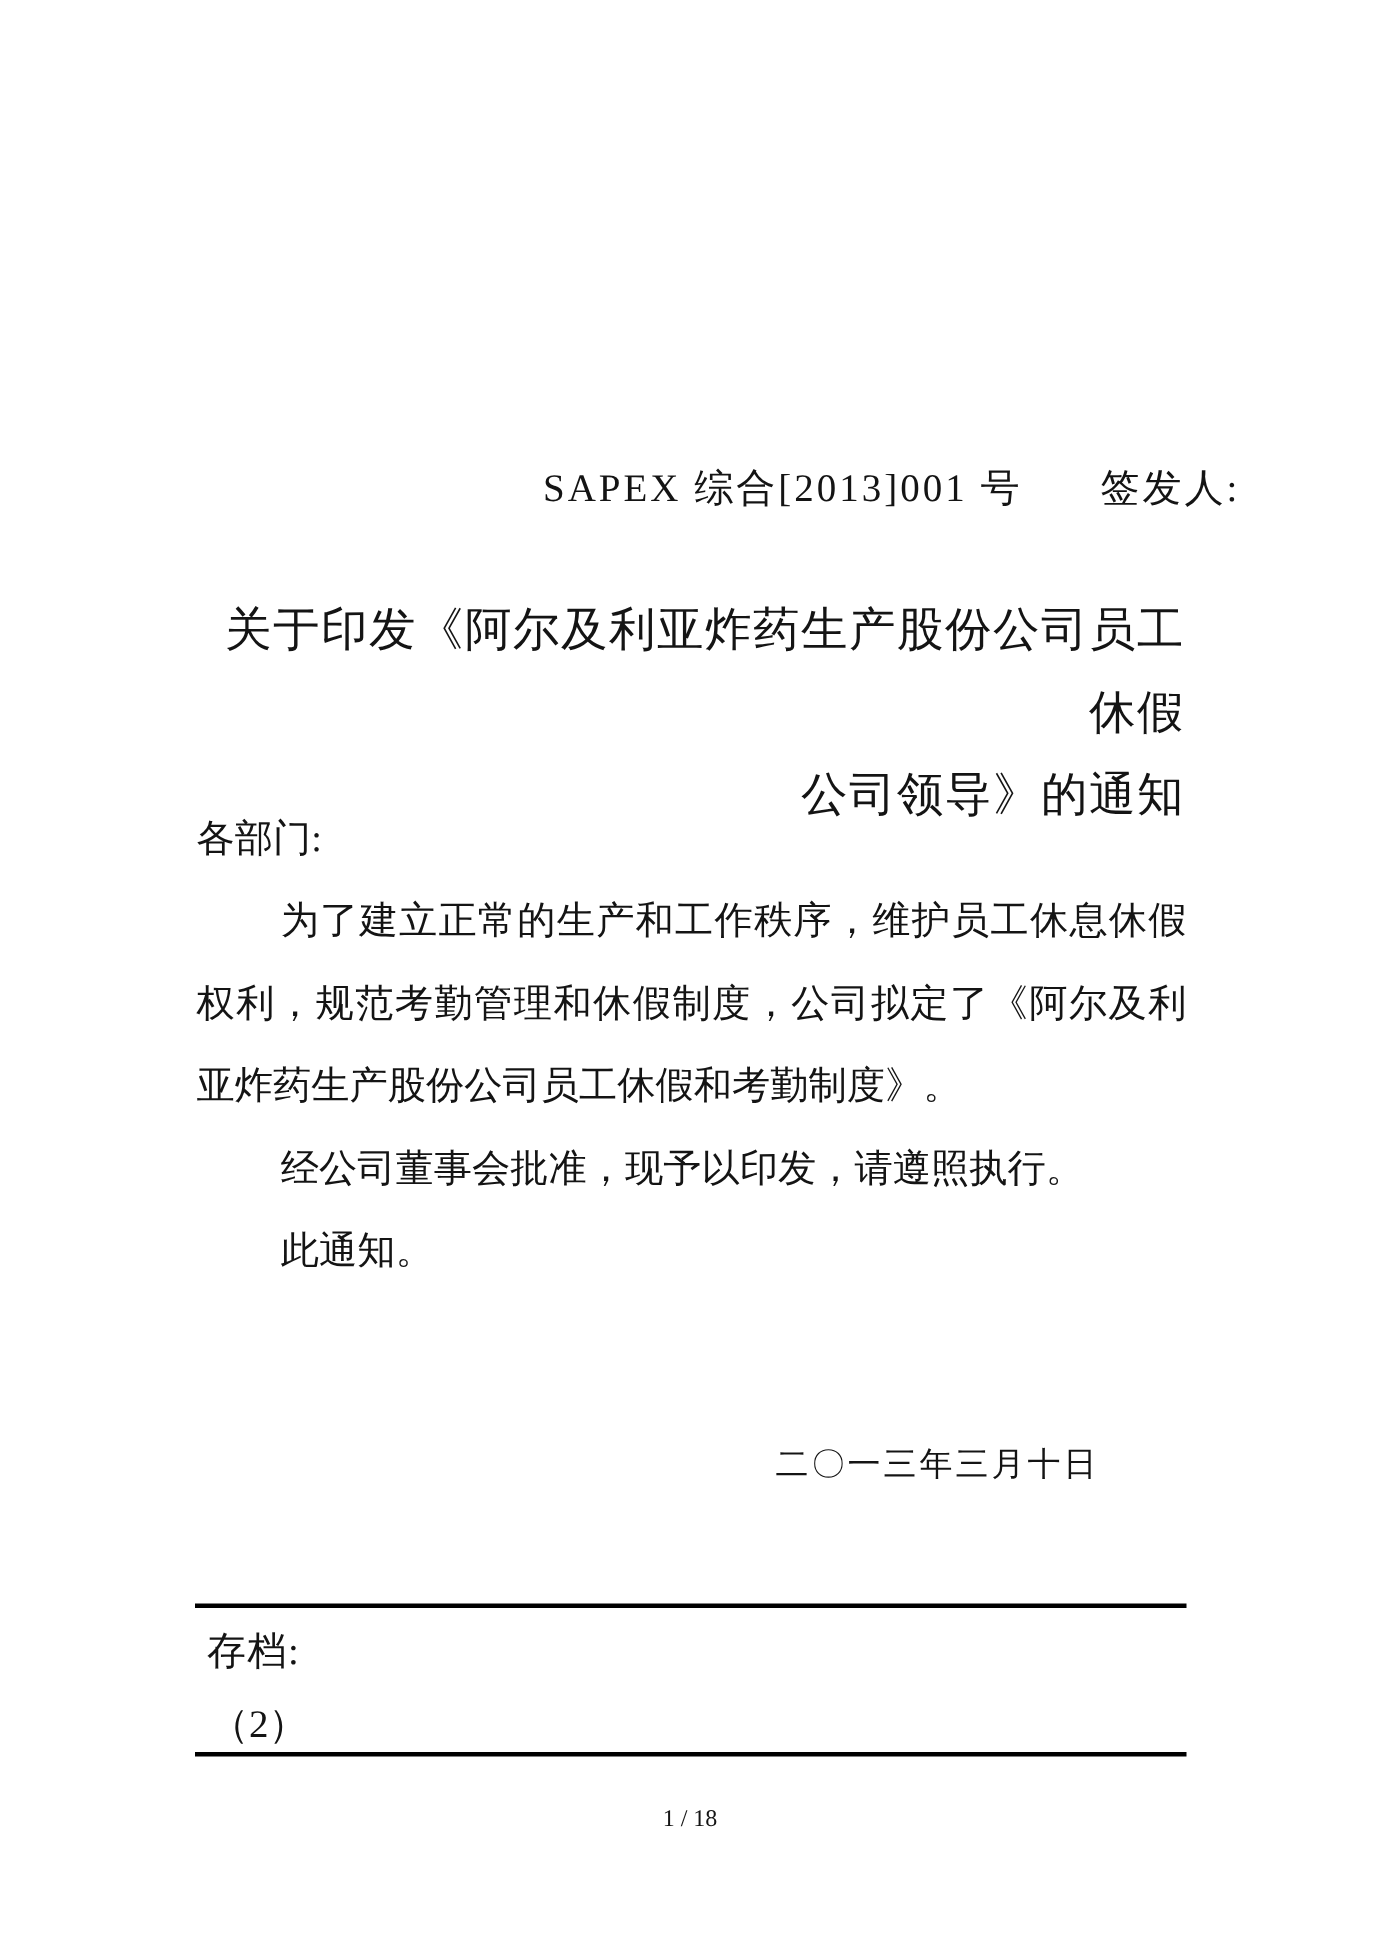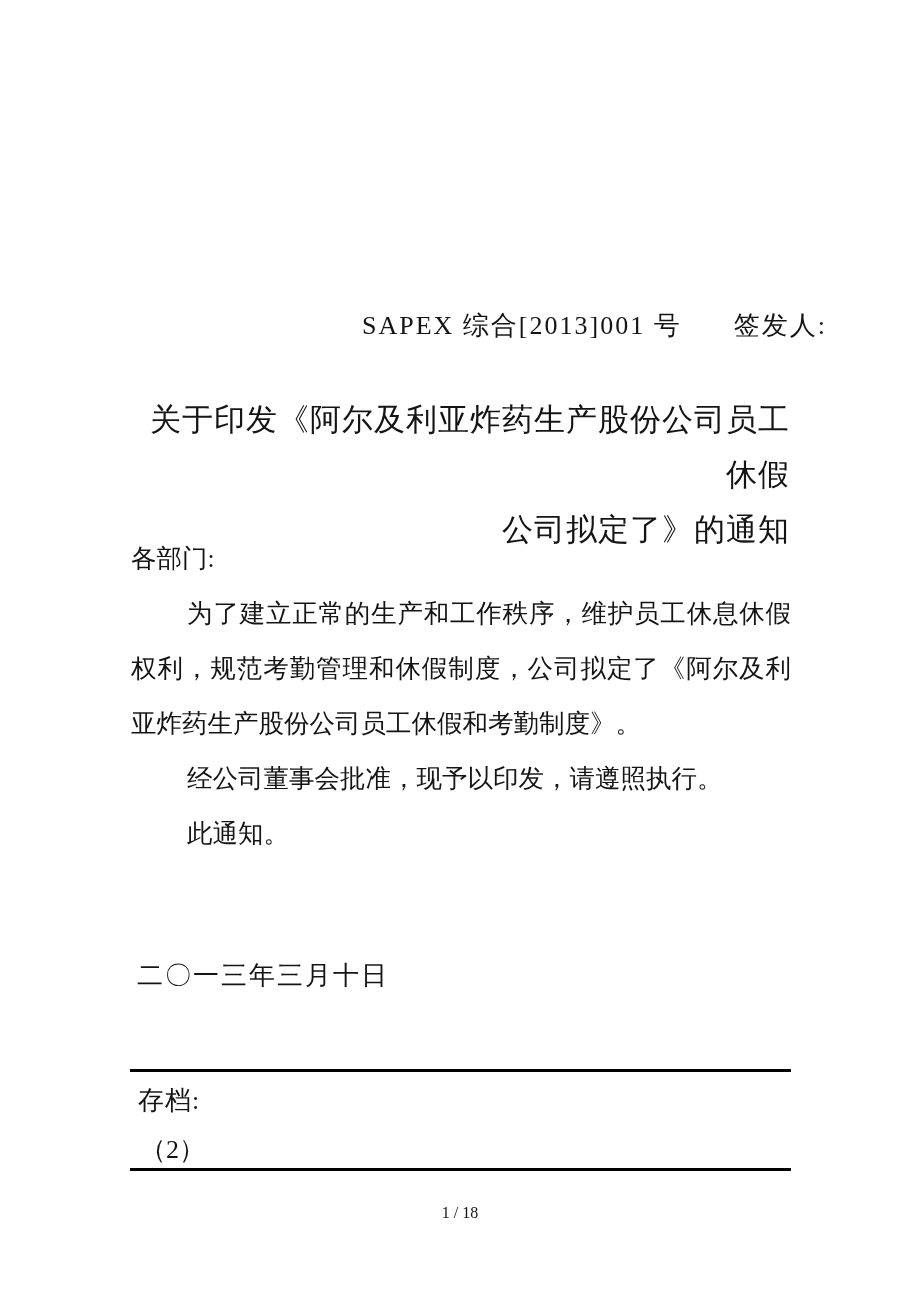--- a/index.html
+++ b/index.html
@@ -52,23 +52,24 @@
     margin: 0;
     text-align: justify;
   }
   .para {
     text-indent: 2.2em;
     word-break: break-all;
   }
   .date-line {
     position: absolute;
     top: 956px;
-    left: 137px;
+    left: 113px;
     width: 620px;
-    font-size: 26px;
+    text-align: right;
+    font-size: 22px;
     line-height: 40px;
     letter-spacing: 2px;
   }
   .rule {
     position: absolute;
     left: 130px;
     width: 661px;
     height: 3px;
     background: #000000;
   }
@@ -107,21 +108,21 @@
 
 <div class="page">
 
   <div class="ref-line">
     <span>SAPEX 综合[2013]001 号</span>
     <span>签发人:</span>
   </div>
 
   <h1 class="title">
     <span class="title-line">关于印发《阿尔及利亚炸药生产股份公司员工休假</span>
-    <span class="title-line">公司拟定了》的通知</span>
+    <span class="title-line">公司领导》的通知</span>
   </h1>
 
   <div class="body-block">
     <p class="salutation">各部门:</p>
     <p class="para">为了建立正常的生产和工作秩序，维护员工休息休假权利，规范考勤管理和休假制度，公司拟定了《阿尔及利亚炸药生产股份公司员工休假和考勤制度》。</p>
     <p class="para">经公司董事会批准，现予以印发，请遵照执行。</p>
     <p class="para">此通知。</p>
   </div>
 
   <div class="date-line">二〇一三年三月十日</div>

